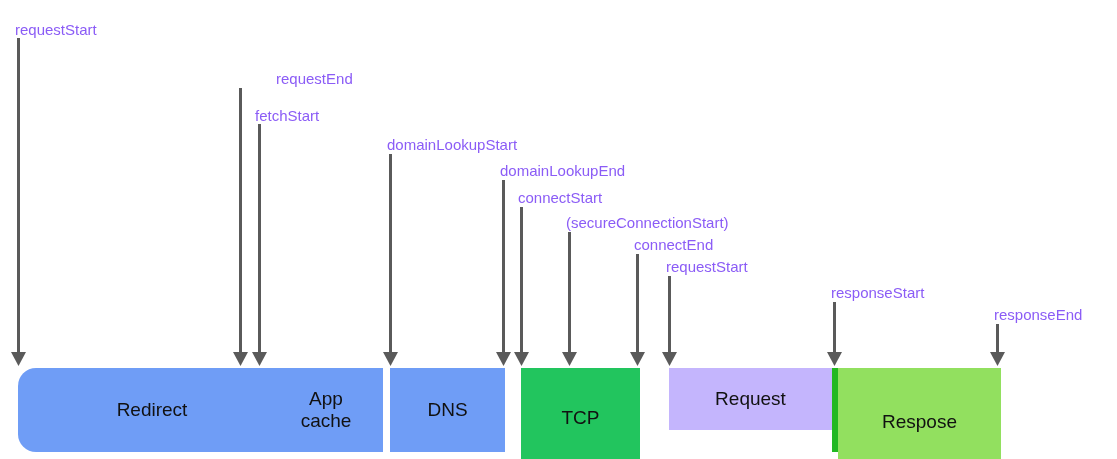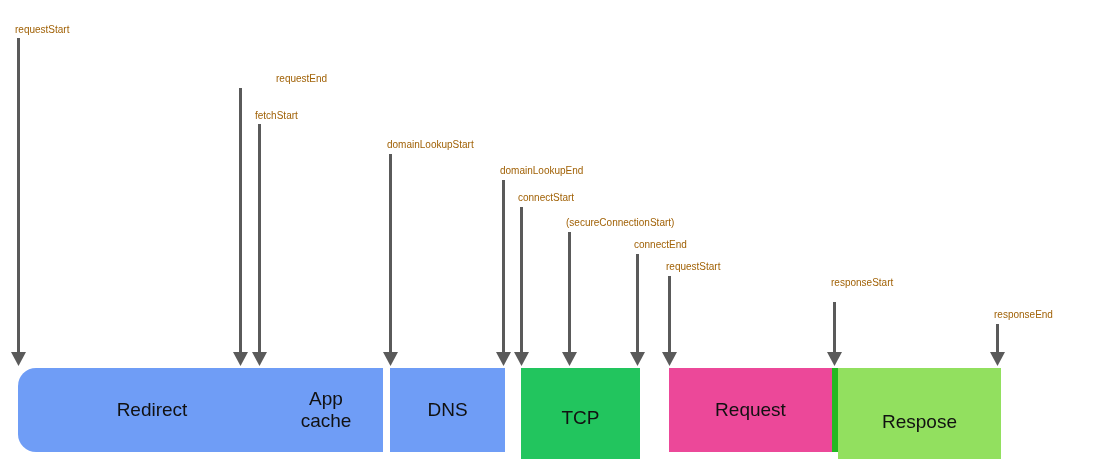--- a/index.html
+++ b/index.html
@@ -10,23 +10,23 @@
   #diagram {
     position: relative;
     width: 1117px;
     height: 459px;
     background: #ffffff;
     font-family: "Liberation Sans", sans-serif;
     overflow: hidden;
   }
   .marker-label {
     position: absolute;
-    font-size: 10px;
+    font-size: 15px;
     line-height: 15px;
-    color: #a16207;
+    color: #8b5cf6;
     white-space: nowrap;
     font-family: "Liberation Sans", sans-serif;
   }
   .marker-arrow {
     position: absolute;
     display: block;
   }
   .phase-bar {
     position: absolute;
     display: flex;
@@ -89,21 +89,21 @@
       <div class="marker-label" style="left: 634px; top: 237px;">connectEnd</div>
       <svg class="marker-arrow" width="15" height="112" viewBox="0 0 15 112" style="left: 630px; top: 254px;">
         <rect x="6" y="0" width="3" height="98" fill="#5a5a5a"></rect>
         <polygon points="0,98 15,98 7.5,112" fill="#5a5a5a"></polygon>
       </svg>
       <div class="marker-label" style="left: 666px; top: 259px;">requestStart</div>
       <svg class="marker-arrow" width="15" height="90" viewBox="0 0 15 90" style="left: 662px; top: 276px;">
         <rect x="6" y="0" width="3" height="76" fill="#5a5a5a"></rect>
         <polygon points="0,76 15,76 7.5,90" fill="#5a5a5a"></polygon>
       </svg>
-      <div class="marker-label" style="left: 831px; top: 275px;">responseStart</div>
+      <div class="marker-label" style="left: 831px; top: 285px;">responseStart</div>
       <svg class="marker-arrow" width="15" height="64" viewBox="0 0 15 64" style="left: 827px; top: 302px;">
         <rect x="6" y="0" width="3" height="50" fill="#5a5a5a"></rect>
         <polygon points="0,50 15,50 7.5,64" fill="#5a5a5a"></polygon>
       </svg>
       <div class="marker-label" style="left: 994px; top: 307px;">responseEnd</div>
       <svg class="marker-arrow" width="15" height="42" viewBox="0 0 15 42" style="left: 990px; top: 324px;">
         <rect x="6" y="0" width="3" height="28" fill="#5a5a5a"></rect>
         <polygon points="0,28 15,28 7.5,42" fill="#5a5a5a"></polygon>
       </svg>
     </div>
@@ -114,21 +114,21 @@
       <div class="phase-bar" style="left: 258px; top: 368px; width: 114px; height: 84px; background: rgb(111, 157, 246); padding-left: 11px;">
         <span class="phase-label" style="white-space: pre-line;">App
 cache</span>
       </div>
       <div class="phase-bar" style="left: 390px; top: 368px; width: 115px; height: 84px; background: rgb(111, 157, 246);">
         <span class="phase-label">DNS</span>
       </div>
       <div class="phase-bar" style="left: 521px; top: 368px; width: 119px; height: 100px; background: #22c55e;">
         <span class="phase-label">TCP</span>
       </div>
-      <div class="phase-bar" style="left: 669px; top: 368px; width: 163px; height: 84px; background: #ec4899;">
+      <div class="phase-bar" style="left: 669px; top: 368px; width: 163px; height: 62px; background: #c4b5fd;">
         <span class="phase-label">Request</span>
       </div>
       <div class="phase-bar" style="left: 838px; top: 368px; width: 163px; height: 108px; background: rgb(146, 224, 95);">
         <span class="phase-label">Respose</span>
       </div>
       <div class="split-marker" style="left: 832px; top: 368px; width: 6px; height: 84px; background: rgb(34, 184, 34);"></div>
     </div>
 </div>
 
 </body></html>

